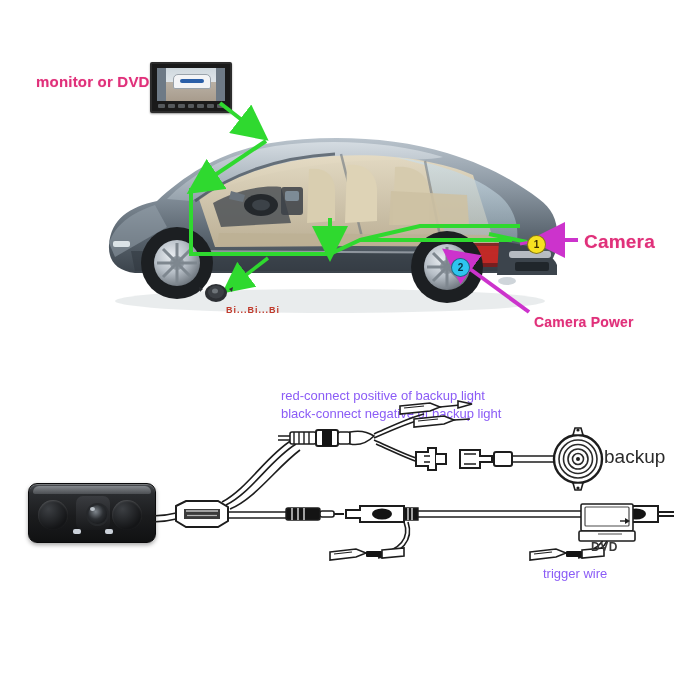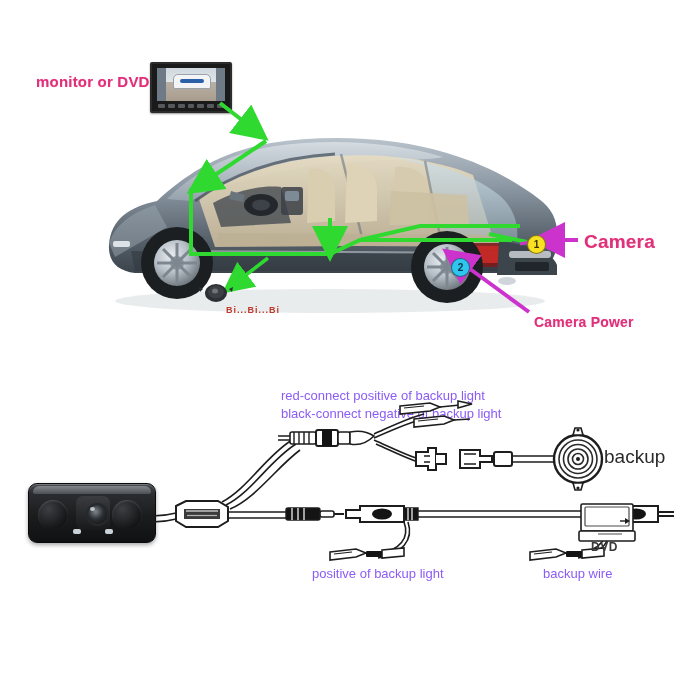--- a/index.html
+++ b/index.html
@@ -420,16 +420,15 @@
     <rect x="3" y="1" width="52" height="27" rx="1.5" fill="#ffffff" stroke="#1d1d1d" stroke-width="1.6"></rect>
     <rect x="7" y="4" width="44" height="19" rx="1" fill="#ffffff" stroke="#4a4a4a" stroke-width="1.2"></rect>
     <rect x="1" y="28" width="56" height="10" rx="1.5" fill="#ffffff" stroke="#1d1d1d" stroke-width="1.6"></rect>
     <path d="M20 31 L 44 31" stroke="#6a6a6a" stroke-width="1.2"></path>
     <path d="M42 18 L 50 18" stroke="#1d1d1d" stroke-width="1.4"></path>
     <path d="M47 15 L 52 18 L 47 21 Z" fill="#1d1d1d"></path>
   </svg>
 
   <div id="buzzer-label" class="lbl">backup</div>
   <div id="dvd-label" class="lbl">DVD</div>
-  <div id="pos-backup-label" class="lbl label-dark">positive of backup light</div>
-  <div id="trigger-label" class="lbl label-dark">backup wire</div>
+  <div id="trigger-label" class="lbl label-dark">trigger wire</div>
 
 </div>
 
 </body></html>

